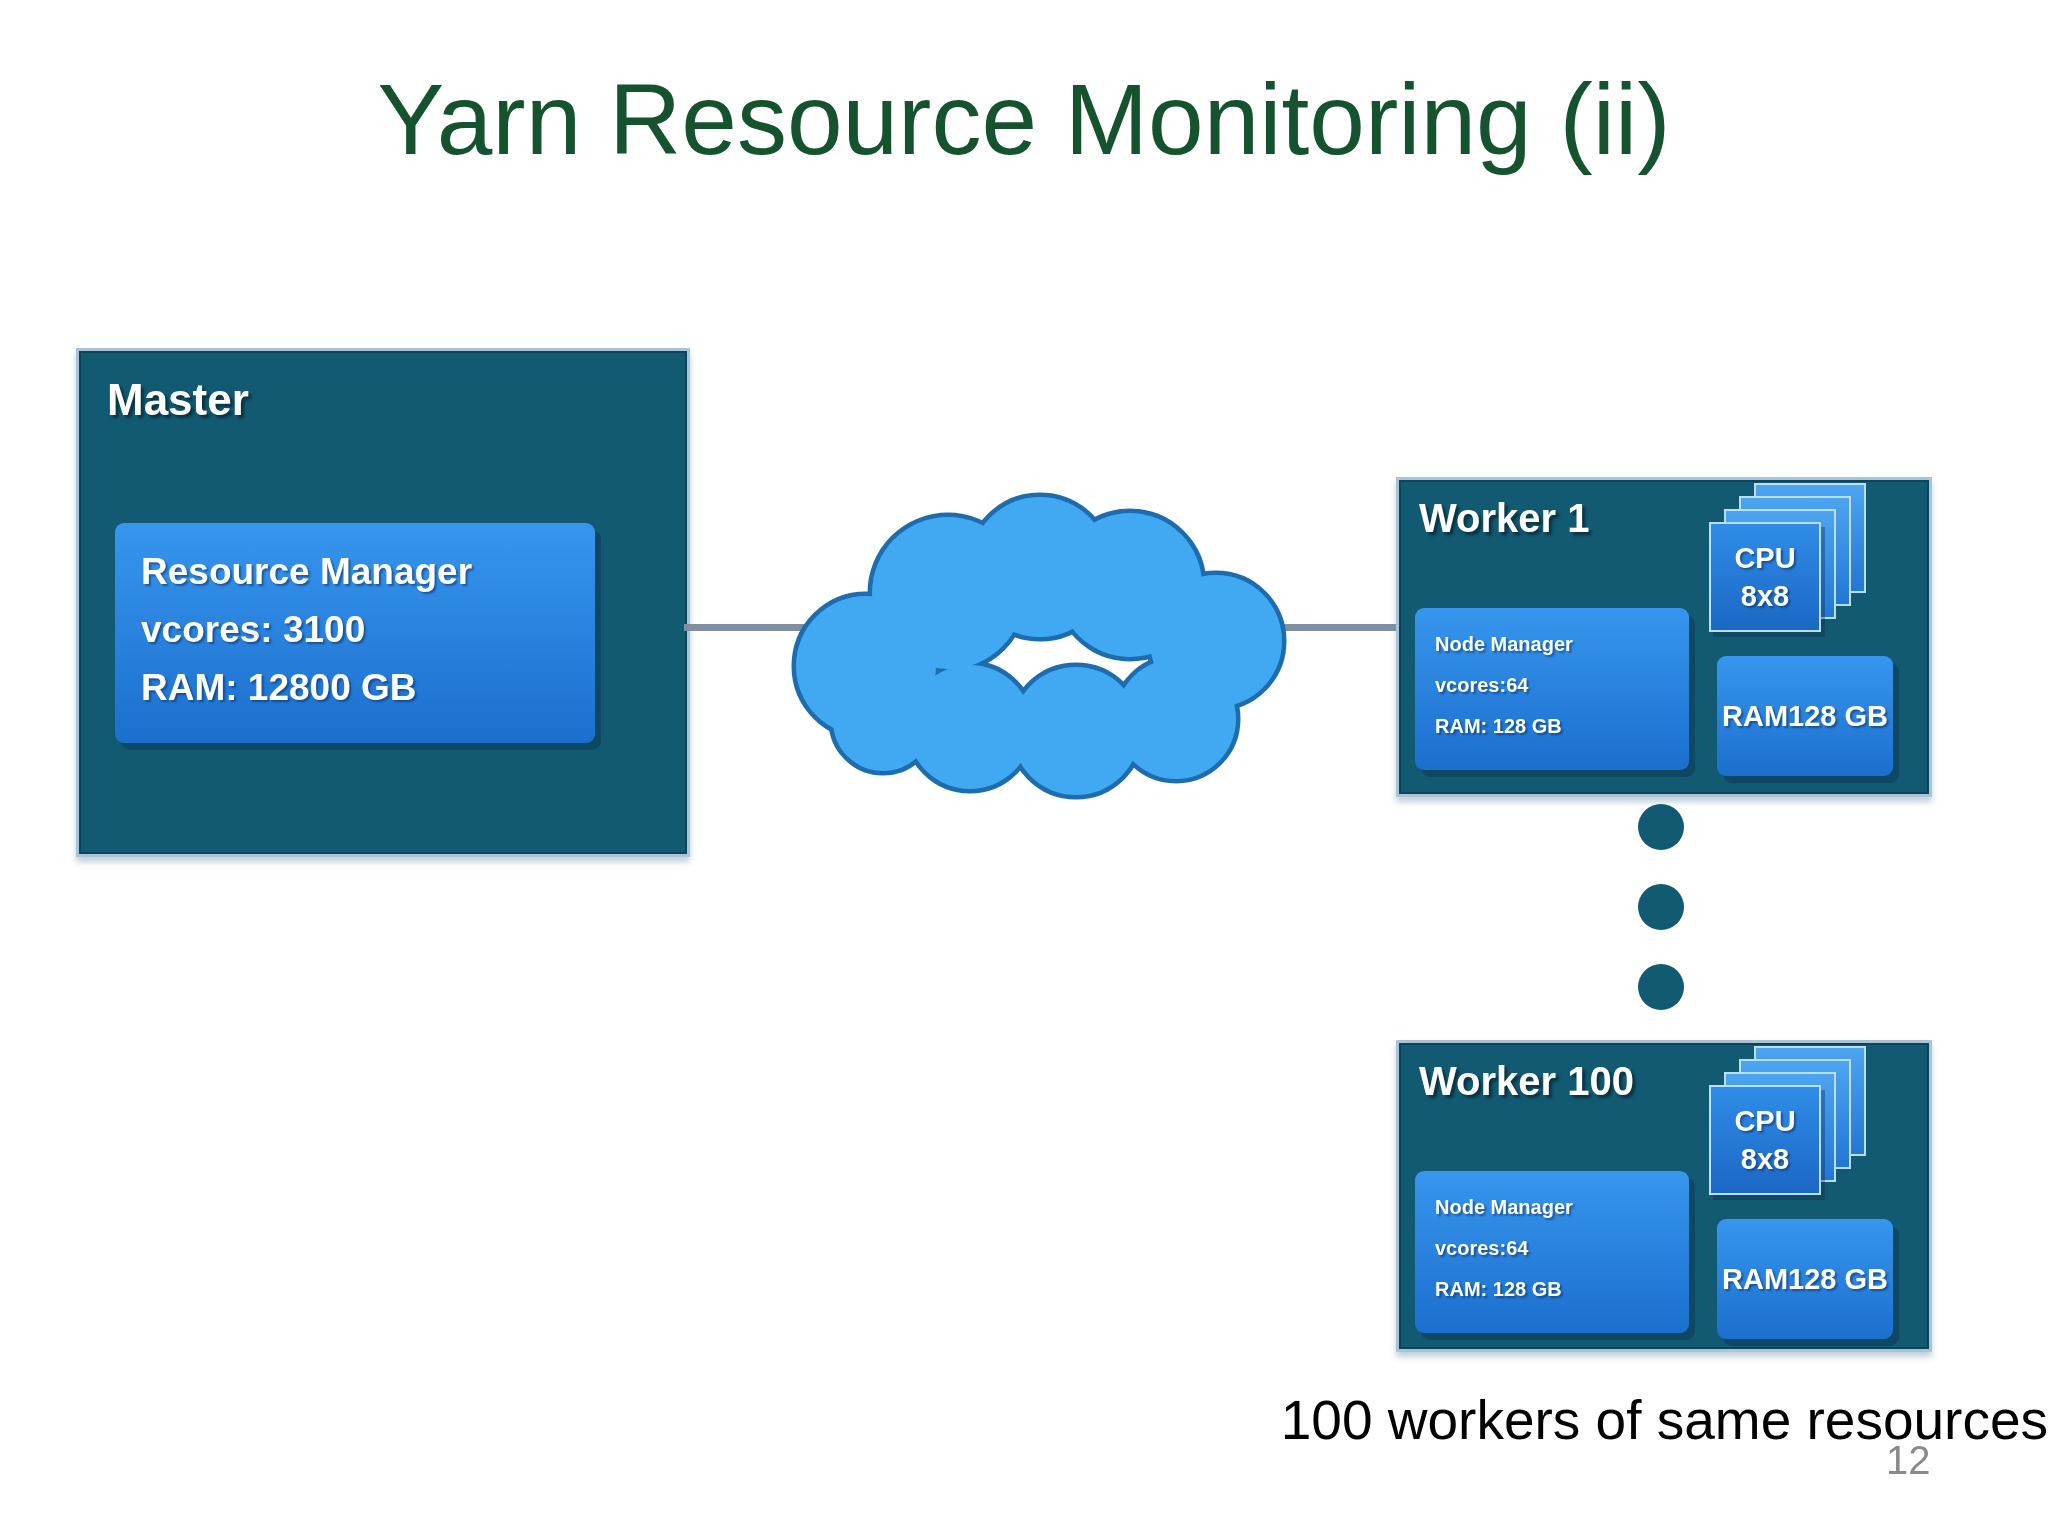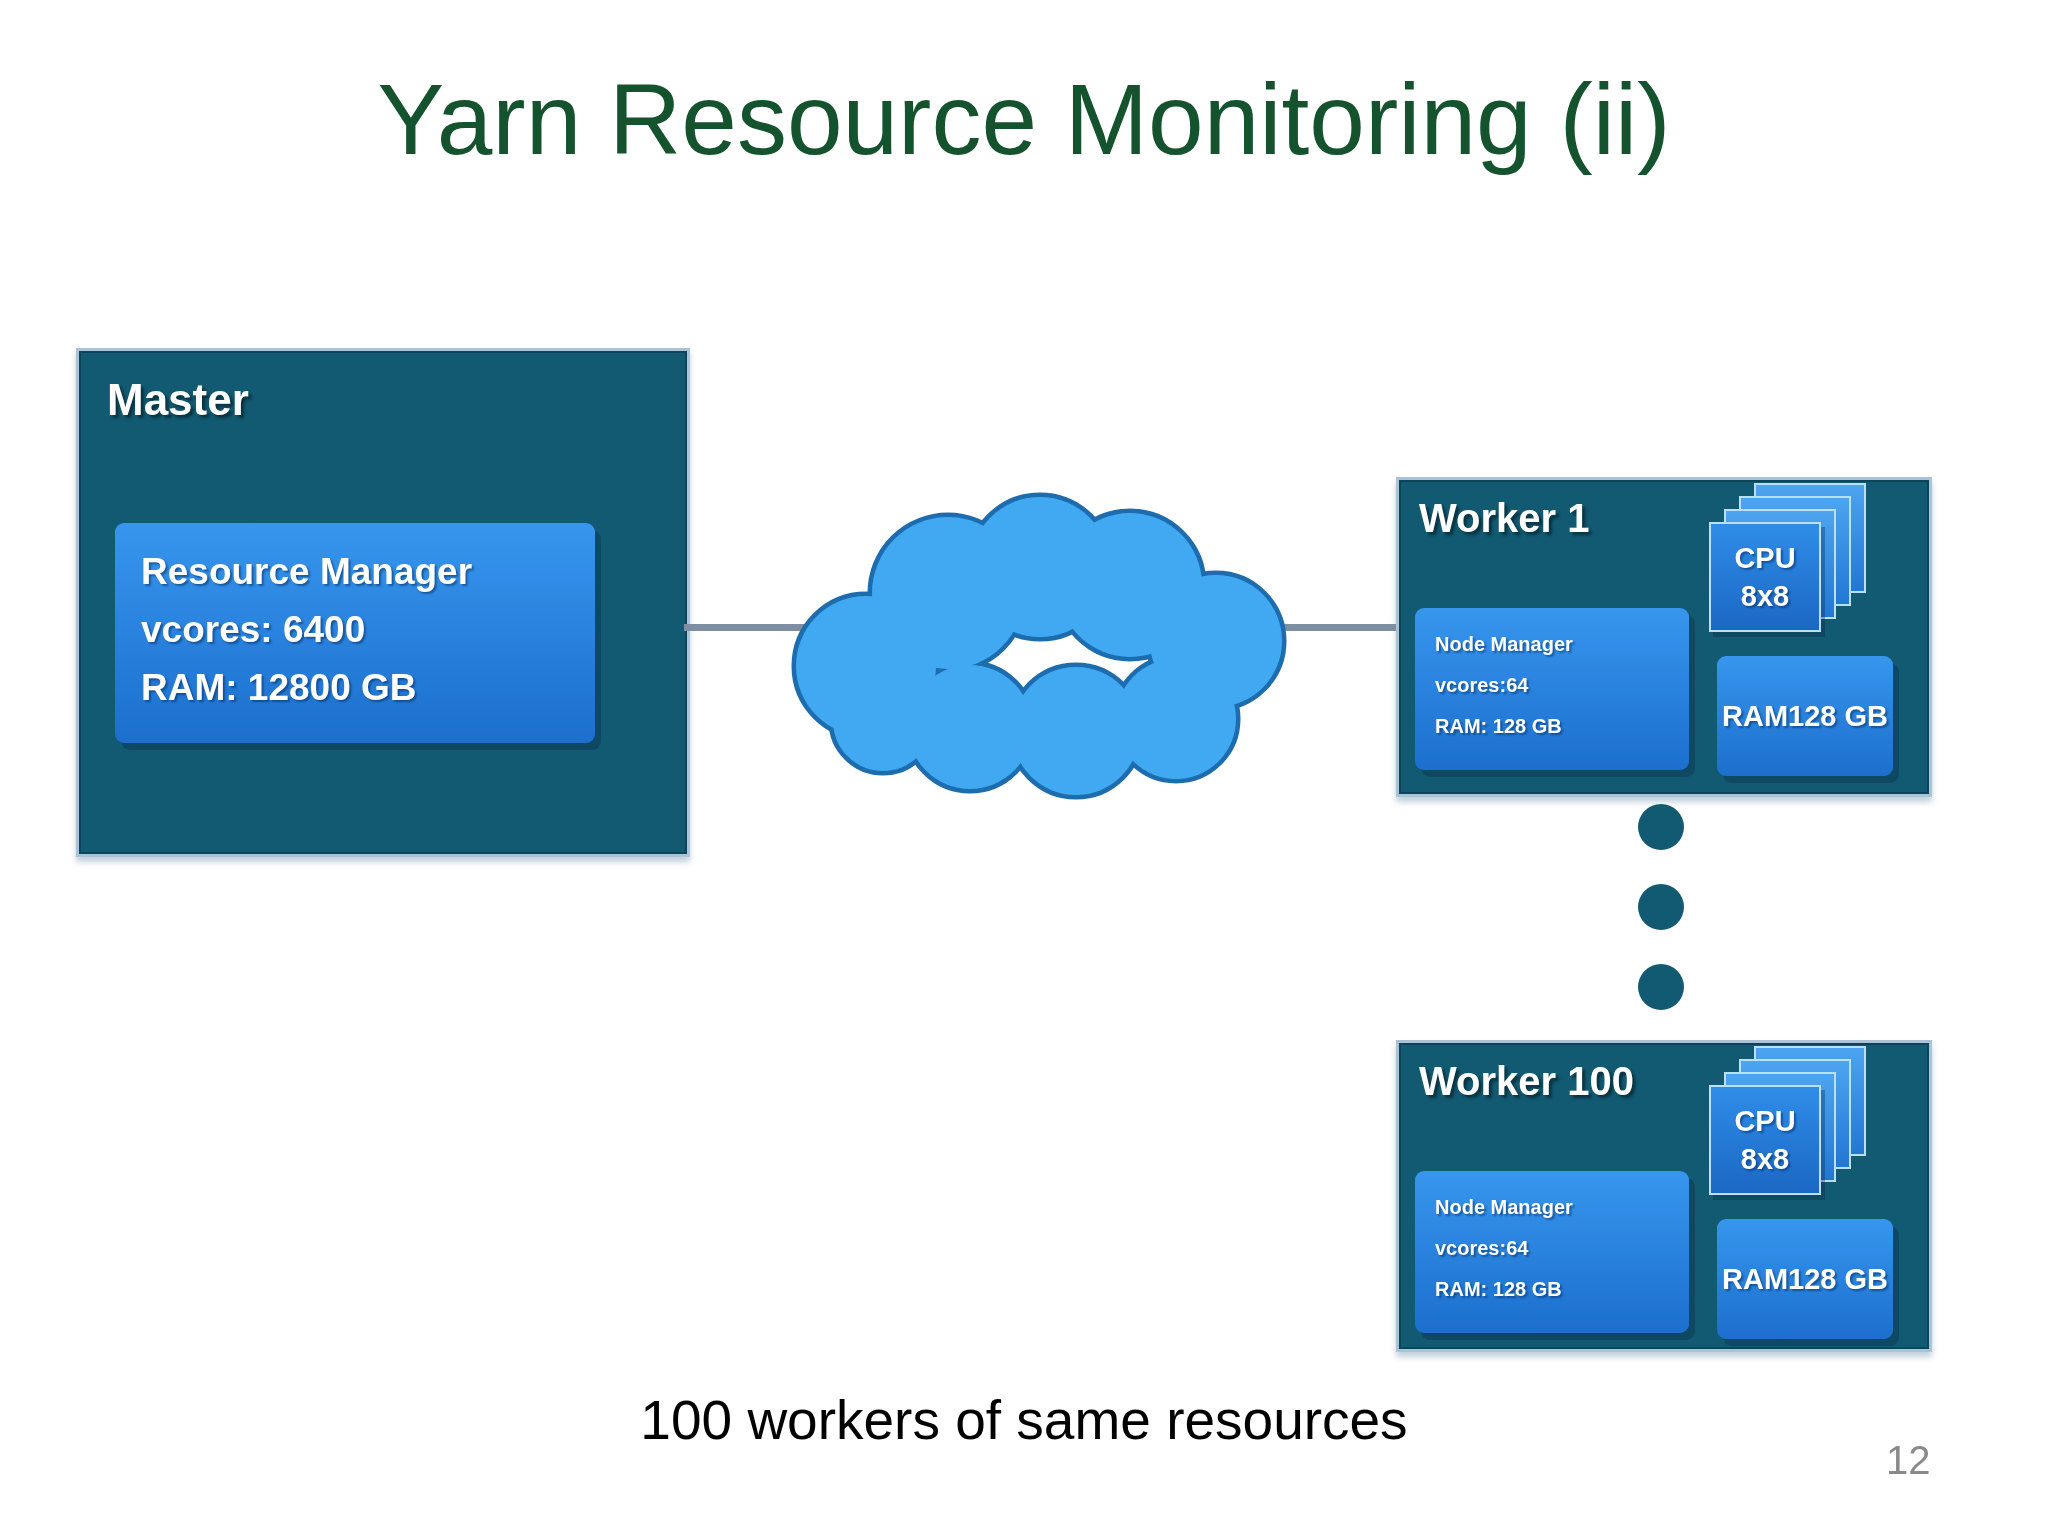--- a/index.html
+++ b/index.html
@@ -17,21 +17,21 @@
   html,body{margin:0;padding:0;background:#ffffff;}
   .slide{
     position:relative;width:2048px;height:1536px;background:#ffffff;
     font-family:"Liberation Sans", sans-serif;overflow:hidden;
   }
   .slide-title{
     position:absolute;top:62px;left:0;width:100%;text-align:center;
     font-size:100px;color:#14532d;letter-spacing:0;
   }
   .caption{
-    position:absolute;top:1388px;left:0;width:100%;text-align:center;
+    position:absolute;top:1388px;left:0;width:100%;text-align:right;
     font-size:55px;color:#000;
   }
   .page-number{
     position:absolute;top:1438px;left:1886px;font-size:40px;
     color:var(--page-number-gray);
   }
   .node-box{
     position:absolute;background:var(--node-dark-teal);
     border:3px solid var(--box-border-light);
     box-shadow:0 5px 6px rgba(120,150,175,0.45), inset 0 0 0 2px rgba(6,52,72,0.55);
@@ -93,21 +93,21 @@
 <div class="slide">
 
   <div class="slide-title">Yarn Resource Monitoring (ii)</div>
 
   <div class="connector"></div>
 
   <div class="node-box master">
     <div class="box-title">Master</div>
     <div class="inner-box rm-box">
       <div>Resource Manager</div>
-      <div>vcores: 6400</div>
+      <div>vcores: 3100</div>
       <div>RAM: 12800 GB</div>
     </div>
   </div>
 
   <svg class="cloud" viewBox="0 0 530 330" xmlns="http://www.w3.org/2000/svg">
     <g fill="#41a9f2" stroke="#1d6cae" stroke-width="9">
       <circle cx="88" cy="185" r="70"></circle>
       <circle cx="170" cy="112" r="76"></circle>
       <circle cx="262" cy="86" r="70"></circle>
       <circle cx="352" cy="104" r="72"></circle>

